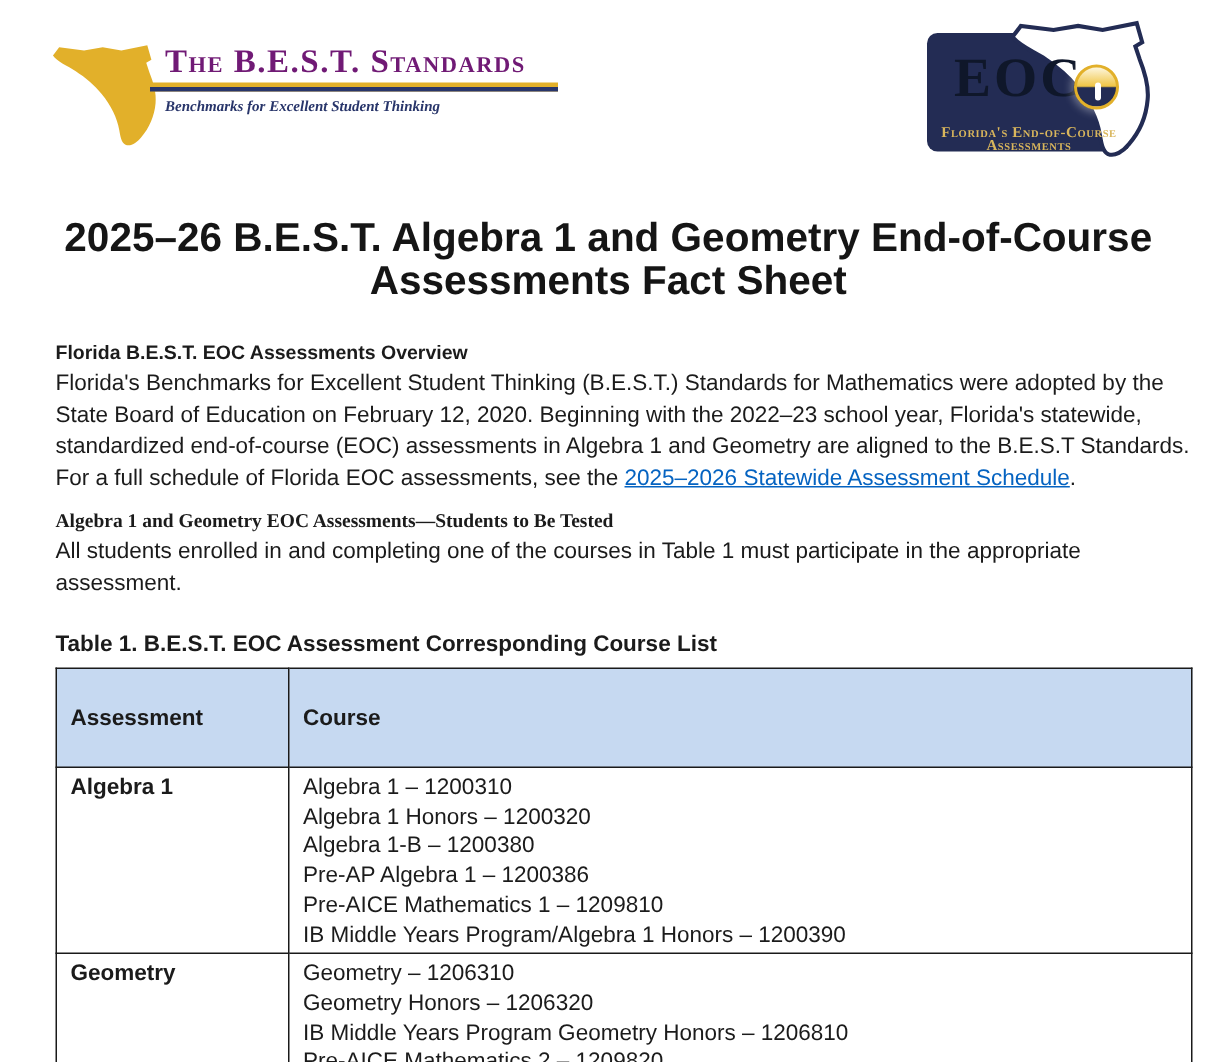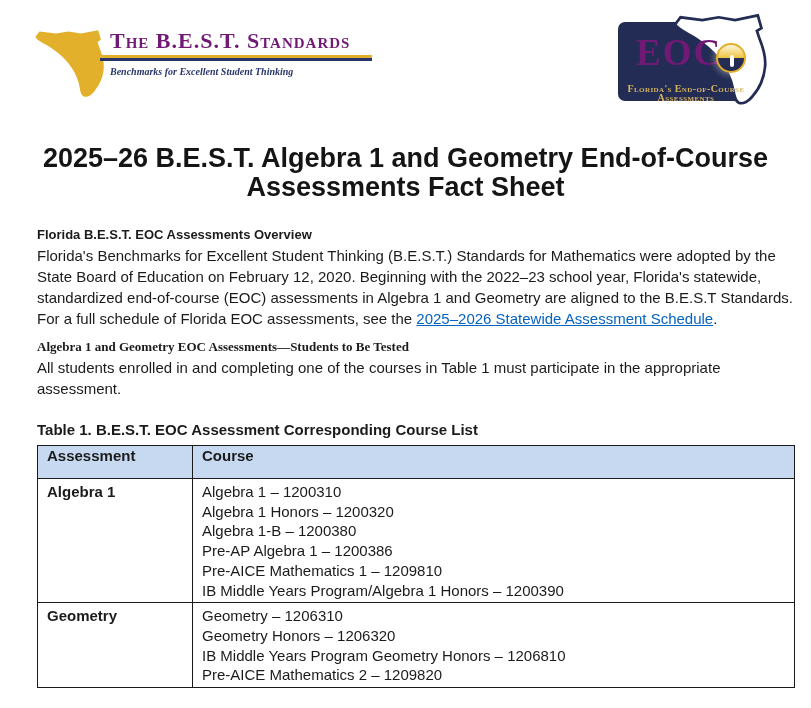--- a/index.html
+++ b/index.html
@@ -31,21 +31,21 @@
 
   .eoc-logo { position:absolute; left:616px; top:10px; width:180px; height:100px; }
   .eoc-box {
     position:absolute; left:2px; top:12px; width:136px; height:79px;
     background:#232C54; border-radius:7px; z-index:1;
   }
   .eoc-florida { position:absolute; left:40px; top:0px; width:140px; height:100px; z-index:2; }
   .eoc-acronym {
     position:absolute; left:20px; top:24px; z-index:3;
     font-family:"Liberation Serif", serif; font-weight:700; font-size:37px;
-    color:#701a75; letter-spacing:2px; line-height:1;
+    color:#0f172a; letter-spacing:2px; line-height:1;
   }
   .eoc-emblem {
     position:absolute; left:100px; top:33px; width:30px; height:30px; z-index:3;
     border-radius:50%; border:2px solid #E2B02A;
     background:linear-gradient(to bottom, #fdf6dd 0%, #F0C545 48%, #232C54 52%, #232C54 100%);
     box-shadow:0 0 6px 2px rgba(255,255,255,0.35);
   }
   .eoc-emblem-figure {
     position:absolute; left:12px; top:10px; width:4px; height:12px;
     background:#ffffff; border-radius:2px;
@@ -72,21 +72,21 @@
   a.doc-link { color:#0563C1; text-decoration:underline; cursor:pointer; }
 
   .table-caption { margin-top:20px; font-size:15px; font-weight:700; line-height:21px; }
 
   table.course-table { border-collapse:collapse; width:758px; margin-top:5px; table-layout:fixed; }
   .course-table th, .course-table td {
     border:1.5px solid #1a1a1a; text-align:left; vertical-align:top;
     font-size:15px;
   }
   .course-table th {
-    background:#C6D9F1; font-weight:700; padding:1px 9px; height:33px;
+    background:#C6D9F1; font-weight:700; padding:24px 9px; height:33px;
   }
   .course-table th.col-assessment { width:155px; }
   .course-table td { padding:3px 9px 2px 9px; }
   .cell-assessment { font-weight:700; line-height:20px; }
   .course-line { line-height:19.7px; white-space:nowrap; }
 </style>
 </head>
 <body>
 
 <div class="header">

